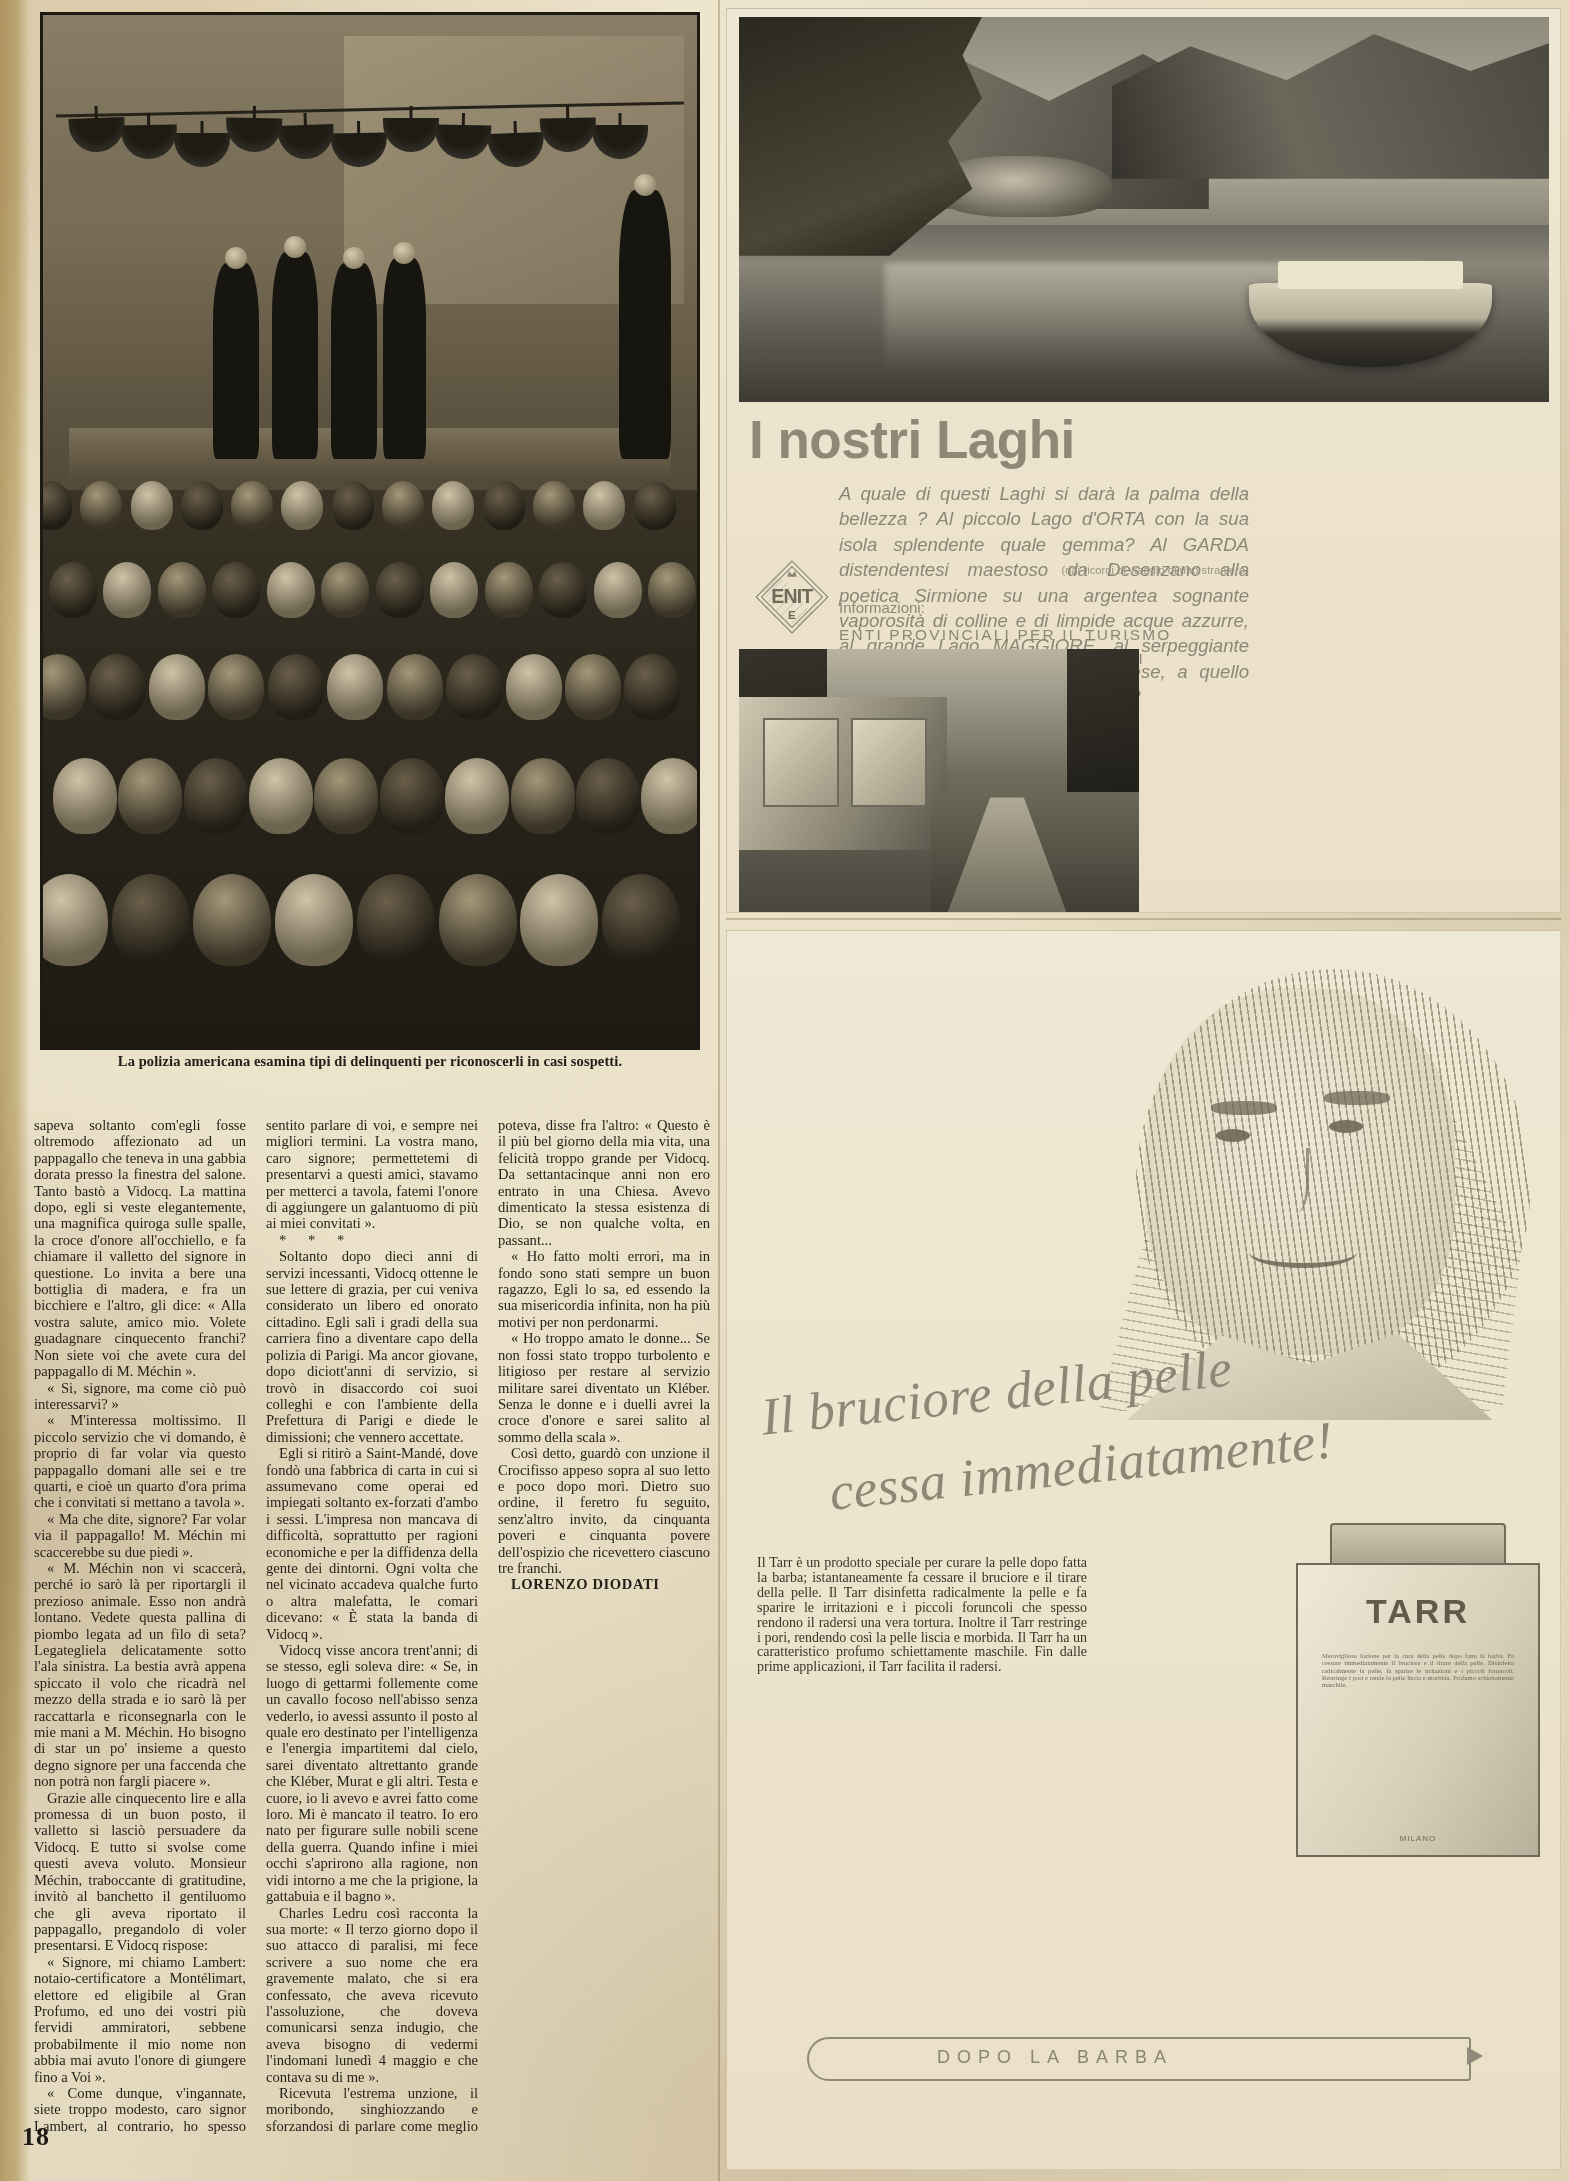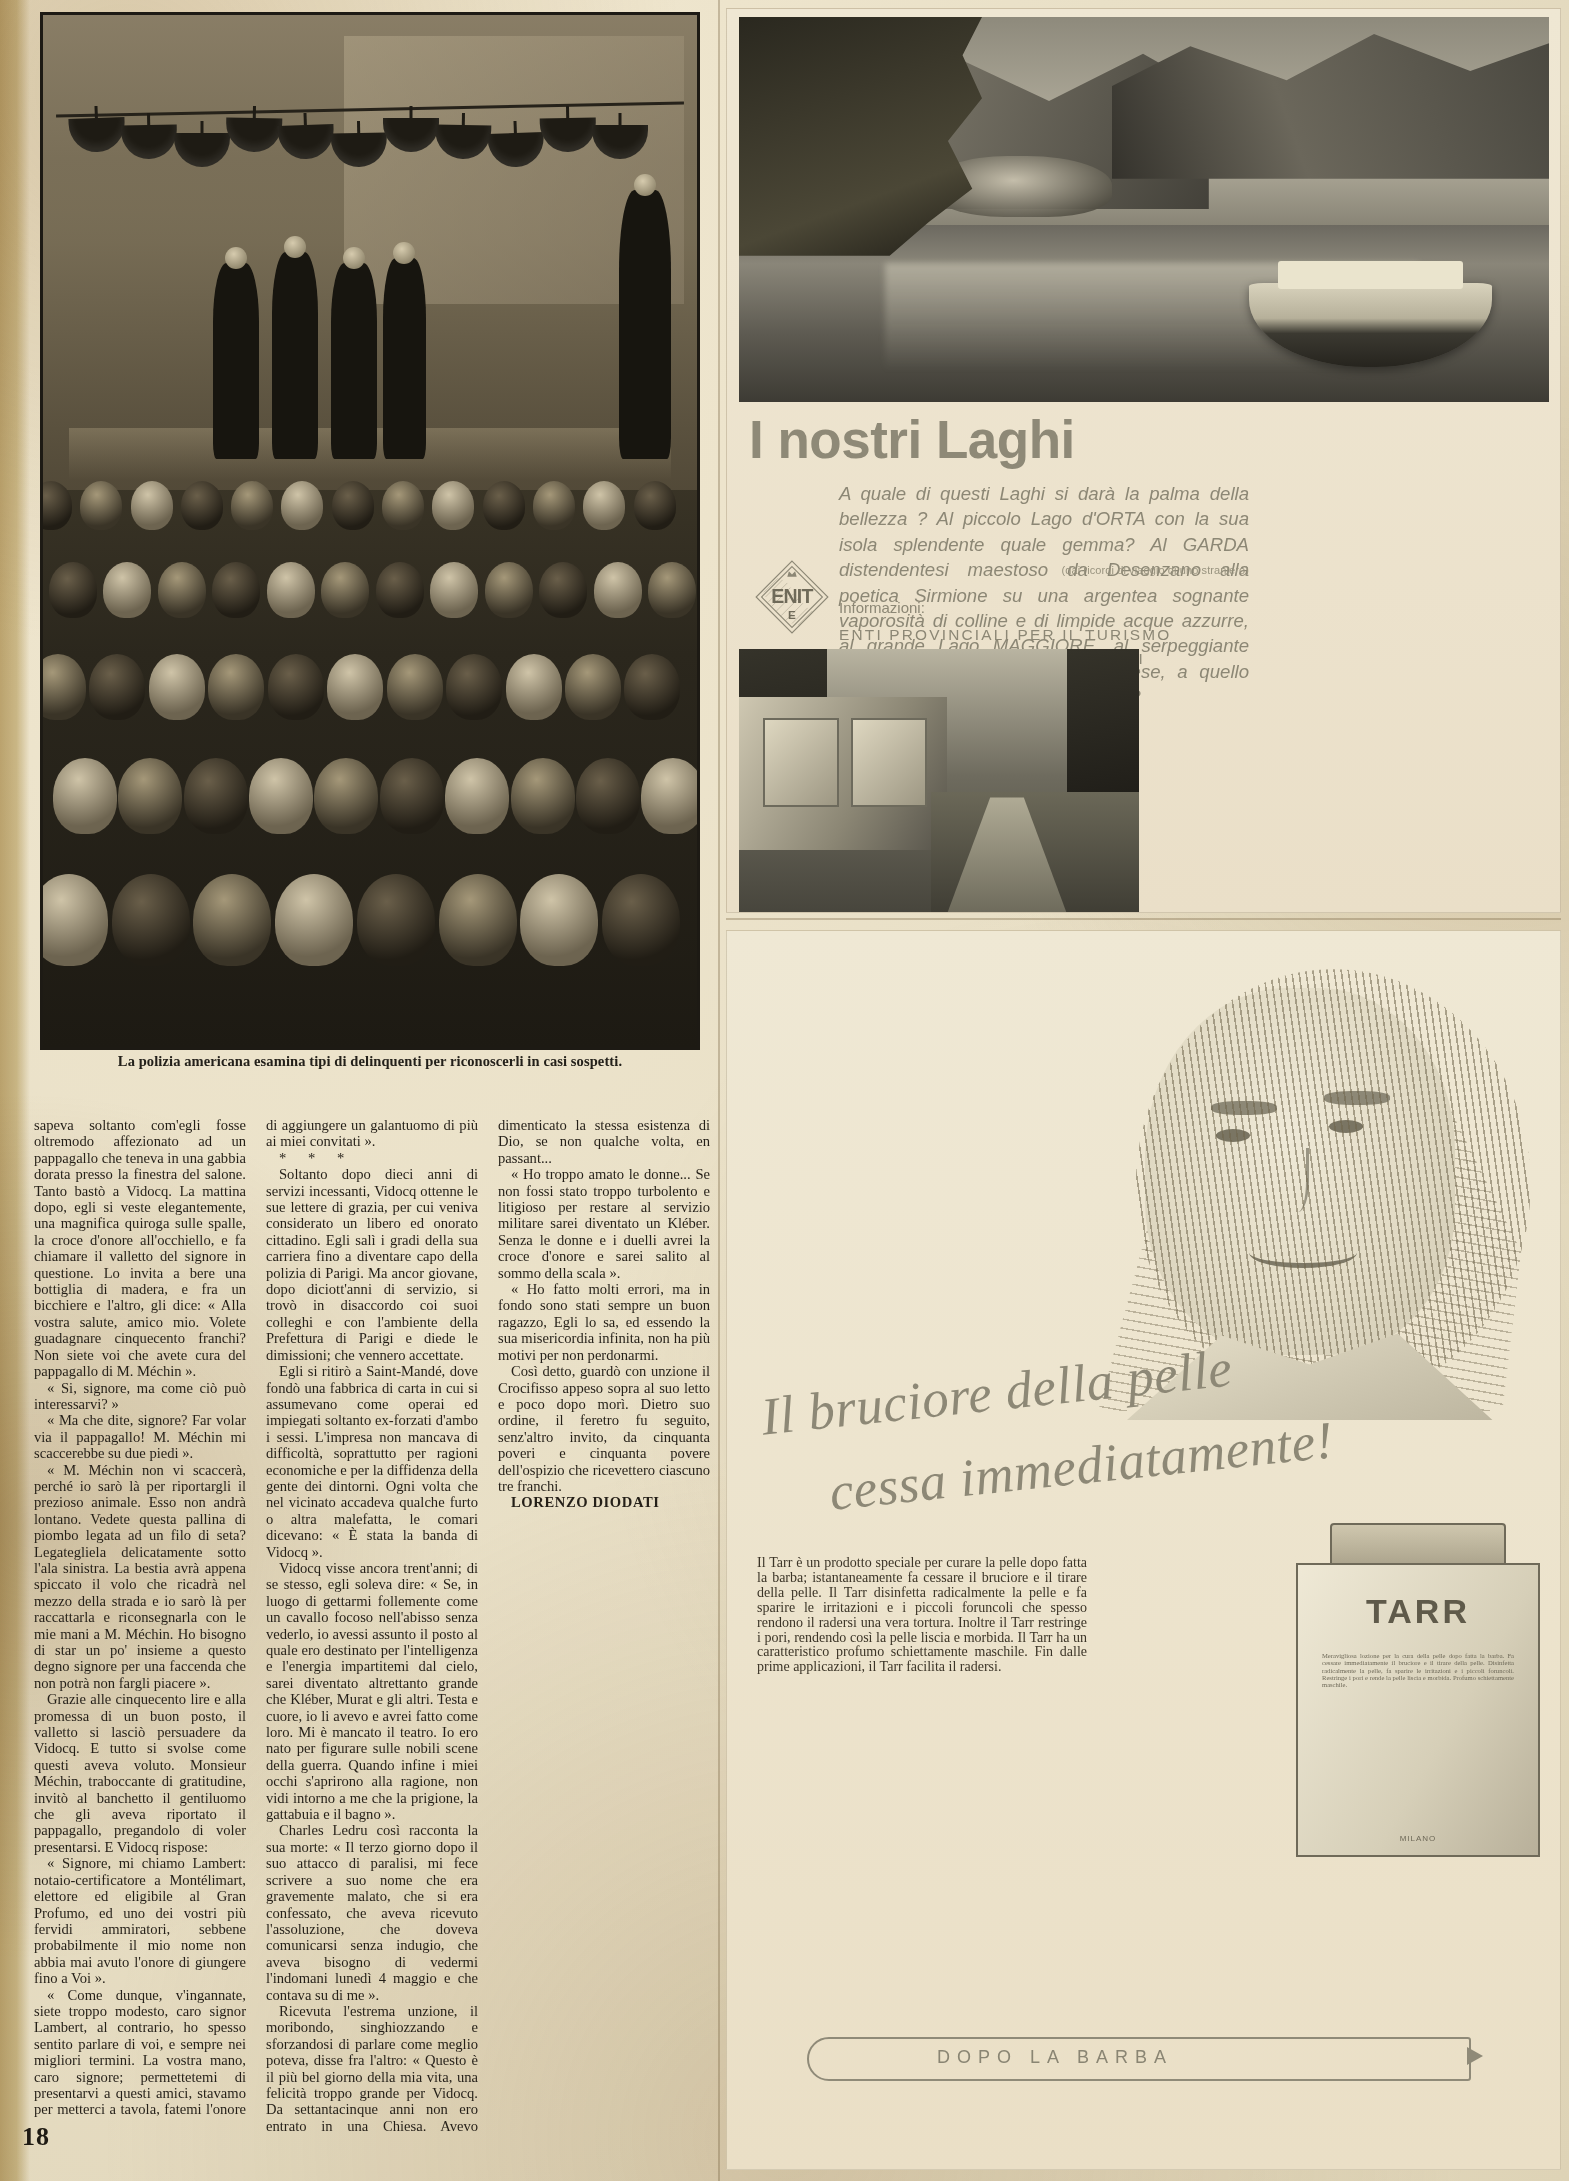--- a/index.html
+++ b/index.html
@@ -356,33 +356,34 @@
         <div class="head lt" style="left: 73%; top: 70%; width: 78px; height: 92.04px;"></div>
         <div class="head" style="left: 85.5%; top: 70%; width: 78px; height: 92.04px;"></div>
       </div>
   </div>
 
   <div class="caption">La polizia americana esamina tipi di delinquenti per riconoscerli in casi sospetti.</div>
 
   <div class="cols" id="article-cols">
       <p class="noind">sapeva soltanto com'egli fosse oltremodo affezionato ad un pappagallo che teneva in una gabbia dorata presso la finestra del salone. Tanto bastò a Vidocq. La mattina dopo, egli si veste elegantemente, una magnifica quiroga sulle spalle, la croce d'onore all'occhiello, e fa chiamare il valletto del signore in questione. Lo invita a bere una bottiglia di madera, e fra un bicchiere e l'altro, gli dice: « Alla vostra salute, amico mio. Volete guadagnare cinquecento franchi? Non siete voi che avete cura del pappagallo di M. Méchin ».</p>
       <p>« Si, signore, ma come ciò può interessarvi? »</p>
+      <p>« M'interessa moltissimo. Il piccolo servizio che vi domando, è proprio di far volar via questo pappagallo domani alle sei e tre quarti, e cioè un quarto d'ora prima che i convitati si mettano a tavola ».</p>
       <p>« Ma che dite, signore? Far volar via il pappagallo! M. Méchin mi scaccerebbe su due piedi ».</p>
       <p>« M. Méchin non vi scaccerà, perché io sarò là per riportargli il prezioso animale. Esso non andrà lontano. Vedete questa pallina di piombo legata ad un filo di seta? Legategliela delicatamente sotto l'ala sinistra. La bestia avrà appena spiccato il volo che ricadrà nel mezzo della strada e io sarò là per raccattarla e riconsegnarla con le mie mani a M. Méchin. Ho bisogno di star un po' insieme a questo degno signore per una faccenda che non potrà non fargli piacere ».</p>
       <p>Grazie alle cinquecento lire e alla promessa di un buon posto, il valletto si lasciò persuadere da Vidocq. E tutto si svolse come questi aveva voluto. Monsieur Méchin, traboccante di gratitudine, invitò al banchetto il gentiluomo che gli aveva riportato il pappagallo, pregandolo di voler presentarsi. E Vidocq rispose:</p>
       <p>« Signore, mi chiamo Lambert: notaio-certificatore a Montélimart, elettore ed eligibile al Gran Profumo, ed uno dei vostri più fervidi ammiratori, sebbene probabilmente il mio nome non abbia mai avuto l'onore di giungere fino a Voi ».</p>
       <p>« Come dunque, v'ingannate, siete troppo modesto, caro signor Lambert, al contrario, ho spesso sentito parlare di voi, e sempre nei migliori termini. La vostra mano, caro signore; permettetemi di presentarvi a questi amici, stavamo per metterci a tavola, fatemi l'onore di aggiungere un galantuomo di più ai miei convitati ».</p>
       <p class="dinkus">* * *</p>
       <p>Soltanto dopo dieci anni di servizi incessanti, Vidocq ottenne le sue lettere di grazia, per cui veniva considerato un libero ed onorato cittadino. Egli salì i gradi della sua carriera fino a diventare capo della polizia di Parigi. Ma ancor giovane, dopo diciott'anni di servizio, si trovò in disaccordo coi suoi colleghi e con l'ambiente della Prefettura di Parigi e diede le dimissioni; che vennero accettate.</p>
       <p>Egli si ritirò a Saint-Mandé, dove fondò una fabbrica di carta in cui si assumevano come operai ed impiegati soltanto ex-forzati d'ambo i sessi. L'impresa non mancava di difficoltà, soprattutto per ragioni economiche e per la diffidenza della gente dei dintorni. Ogni volta che nel vicinato accadeva qualche furto o altra malefatta, le comari dicevano: « È stata la banda di Vidocq ».</p>
       <p>Vidocq visse ancora trent'anni; di se stesso, egli soleva dire: « Se, in luogo di gettarmi follemente come un cavallo focoso nell'abisso senza vederlo, io avessi assunto il posto al quale ero destinato per l'intelligenza e l'energia impartitemi dal cielo, sarei diventato altrettanto grande che Kléber, Murat e gli altri. Testa e cuore, io li avevo e avrei fatto come loro. Mi è mancato il teatro. Io ero nato per figurare sulle nobili scene della guerra. Quando infine i miei occhi s'aprirono alla ragione, non vidi intorno a me che la prigione, la gattabuia e il bagno ».</p>
       <p>Charles Ledru così racconta la sua morte: « Il terzo giorno dopo il suo attacco di paralisi, mi fece scrivere a suo nome che era gravemente malato, che si era confessato, che aveva ricevuto l'assoluzione, che doveva comunicarsi senza indugio, che aveva bisogno di vedermi l'indomani lunedì 4 maggio e che contava su di me ».</p>
       <p>Ricevuta l'estrema unzione, il moribondo, singhiozzando e sforzandosi di parlare come meglio poteva, disse fra l'altro: « Questo è il più bel giorno della mia vita, una felicità troppo grande per Vidocq. Da settantacinque anni non ero entrato in una Chiesa. Avevo dimenticato la stessa esistenza di Dio, se non qualche volta, en passant...</p>
+      <p>« Ho fatto molti errori, ma in fondo sono stati sempre un buon ragazzo, Egli lo sa, ed essendo la sua misericordia infinita, non ha più motivi per non perdonarmi.</p>
       <p>« Ho troppo amato le donne... Se non fossi stato troppo turbolento e litigioso per restare al servizio militare sarei diventato un Kléber. Senza le donne e i duelli avrei la croce d'onore e sarei salito al sommo della scala ».</p>
-      <p>« Ho fatto molti errori, ma in fondo sono stati sempre un buon ragazzo, Egli lo sa, ed essendo la sua misericordia infinita, non ha più motivi per non perdonarmi.</p>
       <p>Così detto, guardò con unzione il Crocifisso appeso sopra al suo letto e poco dopo morì. Dietro suo ordine, il feretro fu seguito, senz'altro invito, da cinquanta poveri e cinquanta povere dell'ospizio che ricevettero ciascuno tre franchi.</p>
       <p class="byline">LORENZO DIODATI</p>
     </div>
 
   <div class="pageno">18</div>
 
   <div class="rail">
 
     <div class="ad1">
       <div class="lakephoto">

